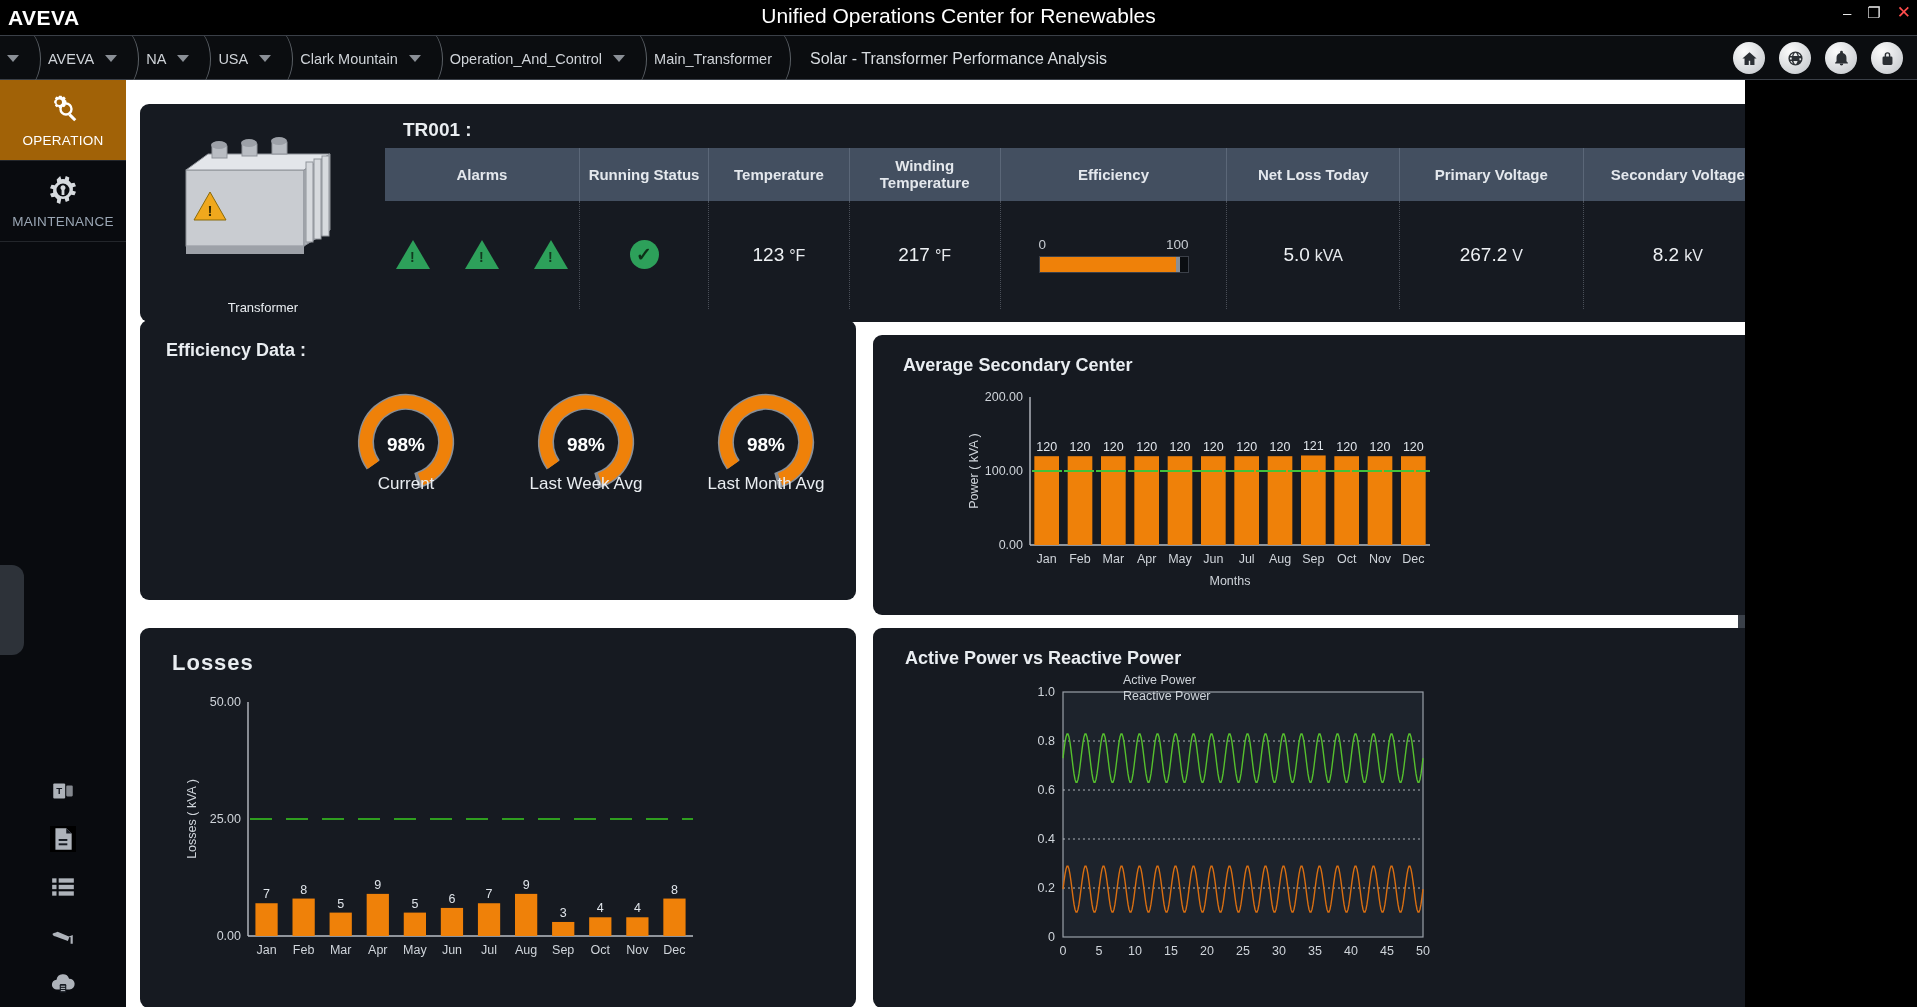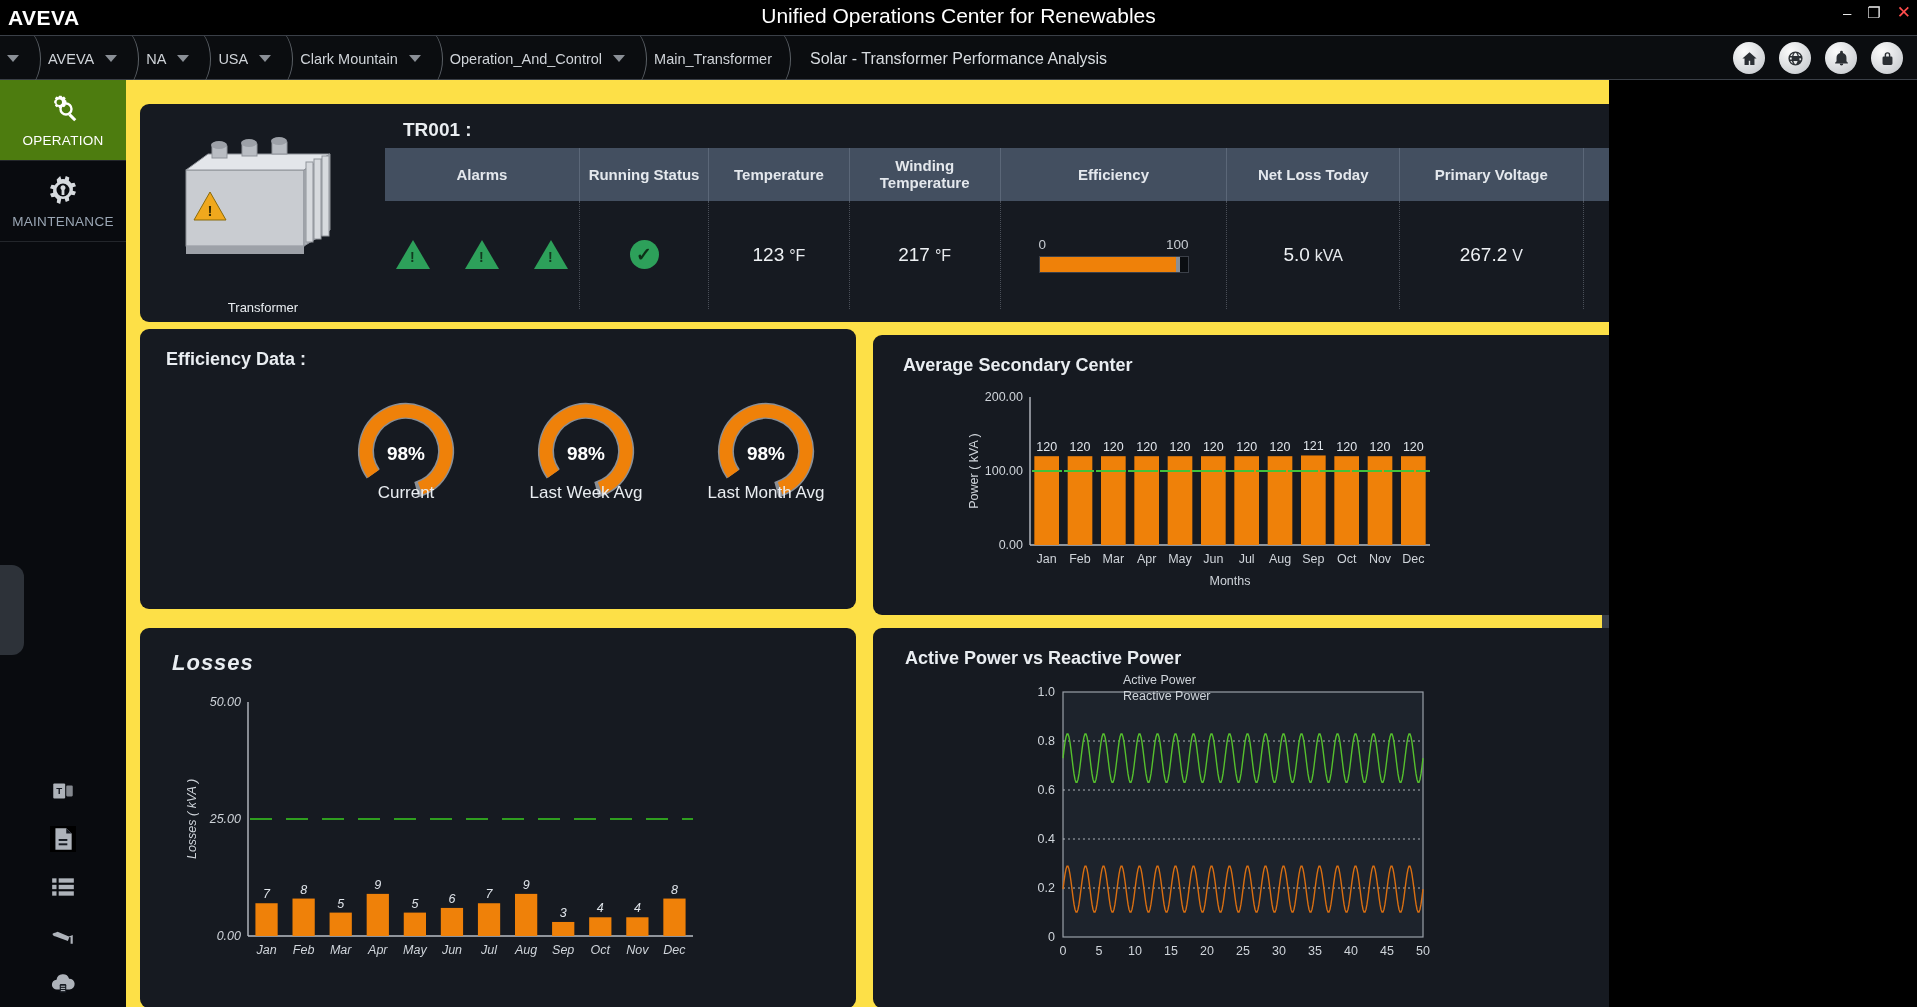--- a/index.html
+++ b/index.html
@@ -67,21 +67,21 @@
   
   .sidebar {
     position: absolute; left: 0; top: 80px; width: 126px; height: 927px;
     background: #090b0f;
   }
   .nav-item {
     height: 81px; border-bottom: 1px solid #23262b;
     display: flex; flex-direction: column; align-items: center; justify-content: center;
     gap: 4px; cursor: pointer;
   }
-  .nav-item.active { background: #4d7c0f; }
+  .nav-item.active { background: #a16207; }
   .nav-item svg { width: 34px; height: 32px; fill: #d6dade; }
   .nav-item.active svg { fill: #ffffff; }
   .nav-label { font-size: 13.5px; color: #9aa6b4; letter-spacing: 0.3px; }
   .nav-item.active .nav-label { color: #ffffff; }
 
   .sb-bottom { position: absolute; left: 0; bottom: 0; width: 126px; }
   .sb-ic {
     height: 48px; display: flex; align-items: center; justify-content: center; cursor: pointer;
   }
   .sb-ic svg { width: 26px; height: 26px; fill: #aeb3ba; }
@@ -90,22 +90,22 @@
   .scroll-handle {
     position: absolute; left: 0; top: 485px; width: 24px; height: 90px;
     background: #2d3239; border-radius: 0 12px 12px 0; cursor: pointer;
   }
   .scroll-right {
     position: absolute; right: 0; top: 478px; width: 7px; height: 150px;
     background: #3a4049; border-radius: 4px; cursor: pointer;
   }
 
   
-  .main { position: absolute; left: 126px; top: 80px; width: 1483px; height: 927px;
-          background: #fde047; overflow: hidden; }
+  .main { position: absolute; left: 126px; top: 80px; width: 1619px; height: 927px;
+          background: #ffffff; overflow: hidden; }
 
   .card { background: #161a21; border-radius: 9px; position: absolute; }
 
   
   #tr001-card { left: 14px; top: 24px; width: 1654px; height: 218px; }
   .tr-title { position: absolute; left: 263px; top: 15px; font-size: 19px;
               color: #e9edf1; font-weight: 600; }
   .xfmr-img { position: absolute; left: 28px; top: 28px; width: 190px; height: 150px; }
   .xfmr-cap { position: absolute; left: 28px; top: 196px; width: 190px; text-align: center;
               color: #e9edf1; font-size: 13px; }
@@ -132,33 +132,33 @@
          display: inline-flex; align-items: center; justify-content: center;
          color: #0d2f18; font-size: 19px; font-weight: bold; line-height: 1; }
   .effbar-wrap { width: 150px; margin: 0 auto; }
   .effbar-scale { display: flex; justify-content: space-between;
                   font-size: 13.5px; color: #c7ccd2; margin-bottom: 4px; }
   .effbar-track { height: 17px; background: #0b0e12; border: 1px solid #3b4049; position: relative; }
   .effbar-fill { height: 100%; background: #ef8109; }
   .effbar-tick { position: absolute; top: 0; width: 4px; height: 100%; background: #8a8f96; }
 
   
-  #eff-card { left: 14px; top: 249px; width: 716px; height: 280px; }
+  #eff-card { left: 14px; top: 240px; width: 716px; height: 280px; }
   .card-title { position: absolute; color: #e9edf1; font-weight: 600; }
   .gauges { position: absolute; left: 0; top: 62px; width: 716px; display: flex;
             justify-content: flex-end; }
   .gauge { width: 180px; text-align: center; }
   .gauge svg { width: 124px; height: 118px; }
   .gauge-val { position: relative; top: -70px; font-size: 19px; color: #ffffff; font-weight: 600; }
   .gauge-cap { margin-top: -52px; font-size: 17px; color: #e9edf1; }
 
   
   #asp-card { left: 747px; top: 255px; width: 921px; height: 280px; }
   
-  #loss-card { left: 14px; top: 548px; width: 716px; height: 380px; font-style: italic; }
+  #loss-card { left: 14px; top: 548px; width: 716px; height: 380px; }
   
   #avr-card { left: 747px; top: 548px; width: 921px; height: 380px; }
 
   .axis-lbl { fill: #cfd4da; font-size: 12.5px; font-family: "Liberation Sans", sans-serif; }
   .bar-lbl { fill: #dfe4ea; font-size: 12.5px; font-family: "Liberation Sans", sans-serif;
              text-anchor: middle; }
 </style>
 </head>
 <body>
 

